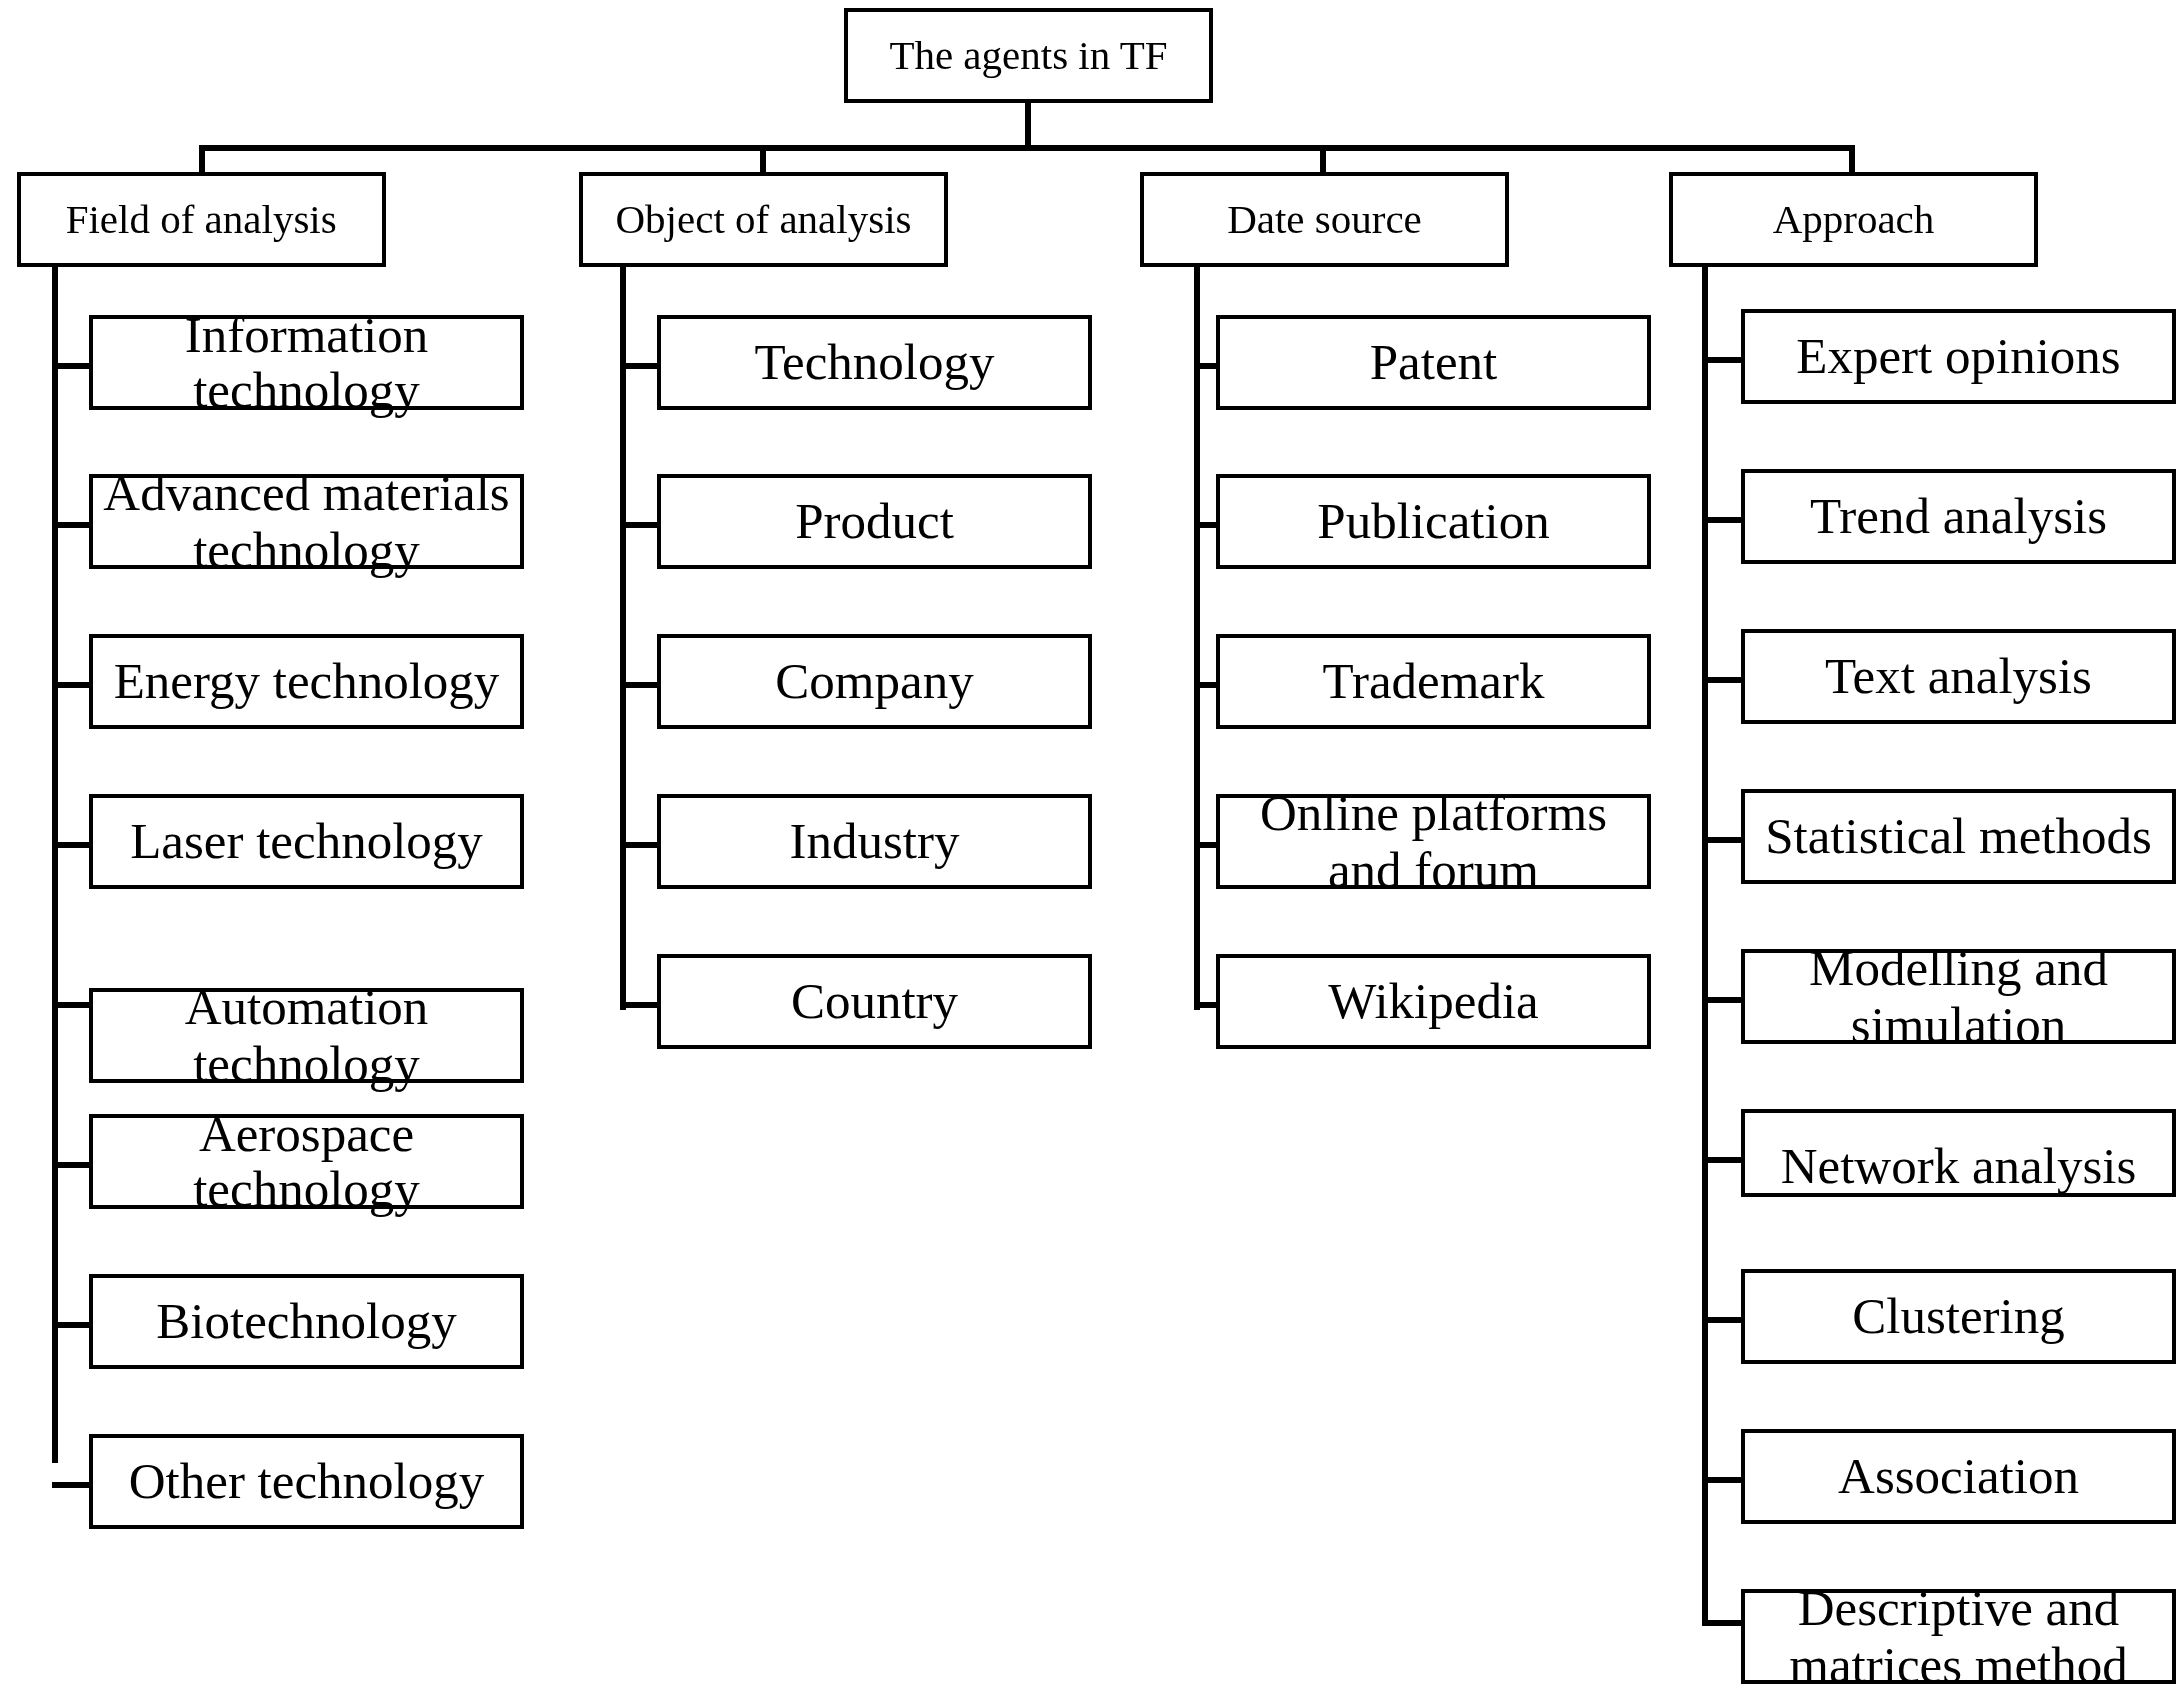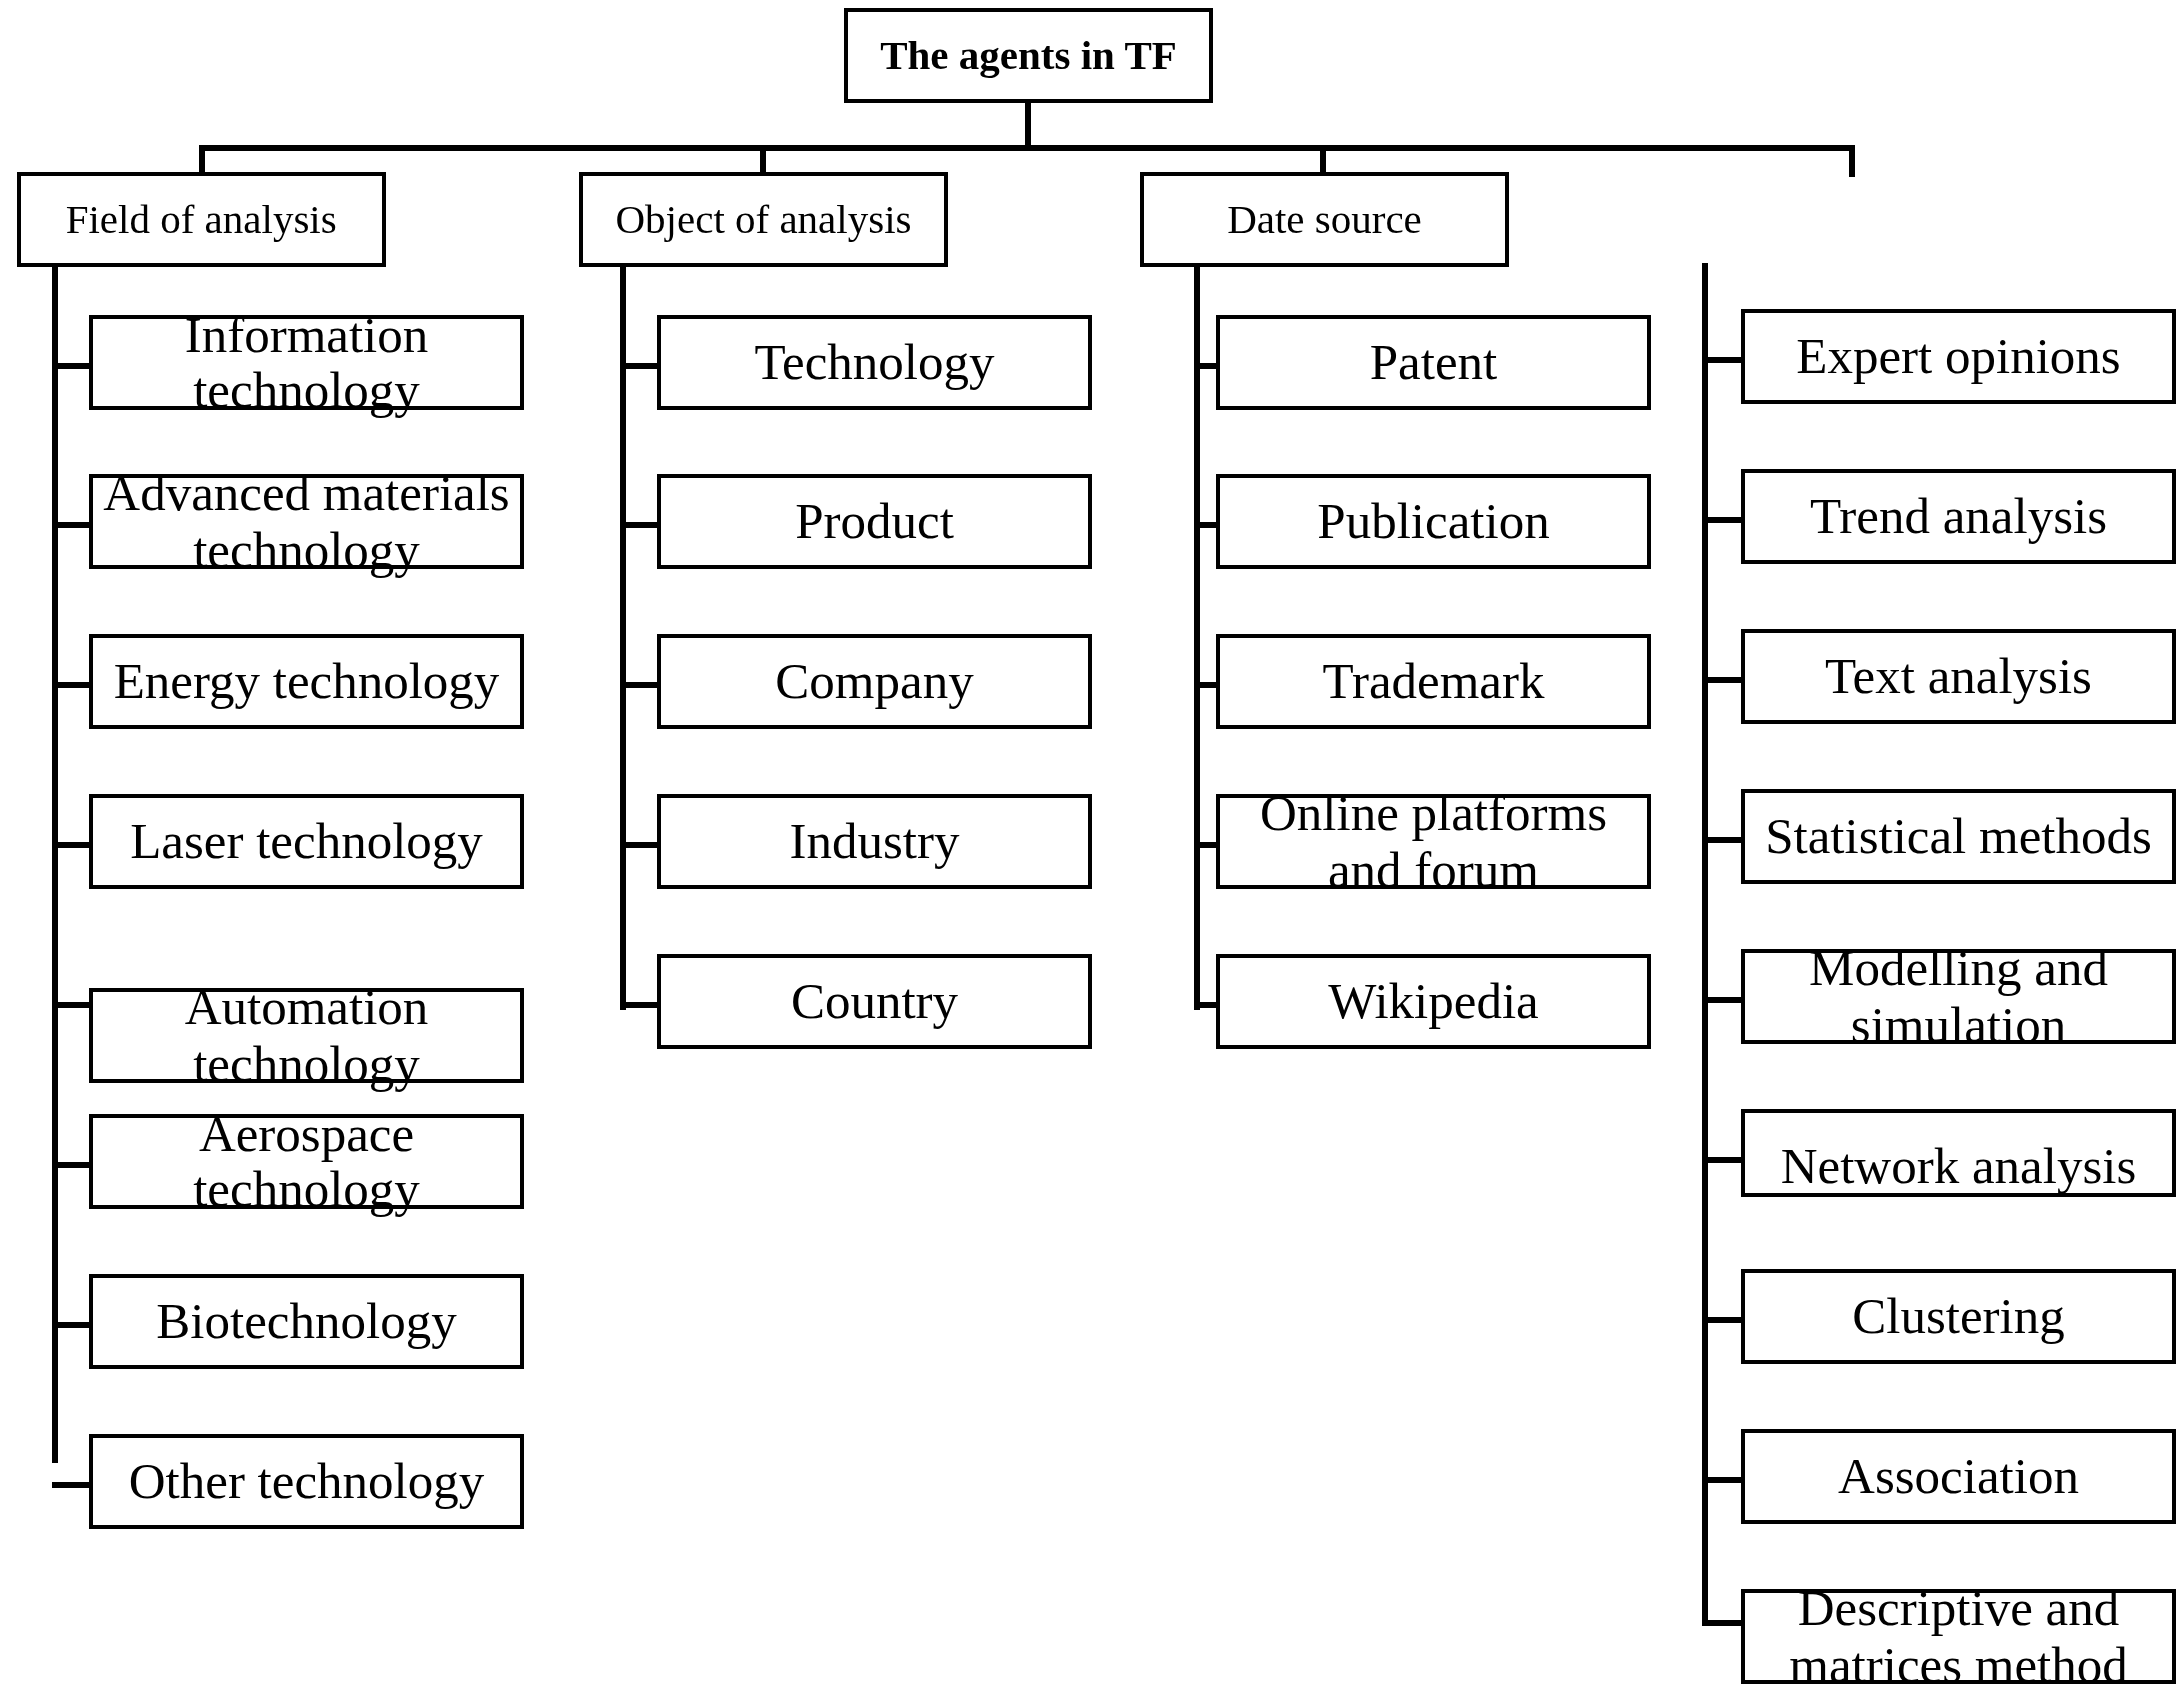--- a/index.html
+++ b/index.html
@@ -22,21 +22,21 @@
     background: #ffffff;
     display: flex;
     align-items: center;
     justify-content: center;
     text-align: center;
     color: #000000;
     line-height: 1.06;
     z-index: 3;
     padding: 0 6.7px;
   }
-  .root-node   { font-size: 41px; font-weight: bold; }
+  .root-node   { font-size: 41px; }
   .cat-node    { font-size: 41px; }
   .leaf-node   { font-size: 51px; }
   .leaf-node.two-line { line-height: 1.1; }
 
   .line {
     position: absolute;
     background: #000000;
     z-index: 1;
   }
   .v { width: 6px; }
@@ -62,20 +62,23 @@
 
   <div class="node cat-node" style="left:16.7px; top:172px; width:369px; height:95px;">
     <span>Field of analysis</span>
   </div>
   <div class="node cat-node" style="left:579px; top:172px; width:369px; height:95px;">
     <span>Object of analysis</span>
   </div>
   <div class="node cat-node" style="left:1140px; top:172px; width:369px; height:95px;">
     <span>Date source</span>
   </div>
+  <div class="node cat-node" style="left:1669px; top:172px; width:369px; height:95px;">
+    <span>Approach</span>
+  </div>
 
   <div class="line v" style="left:52px; top:263px; height:1200px;"></div>
 
   <div class="line h" style="left:52px; top:363px; width:41px;"></div>
   <div class="node leaf-node" style="left:89px; top:315px; width:435px; height:95px;">
     <span>Information technology</span>
   </div>
 
   <div class="line h" style="left:52px; top:522px; width:41px;"></div>
   <div class="node leaf-node two-line" style="left:89px; top:474px; width:435px; height:95px;">

